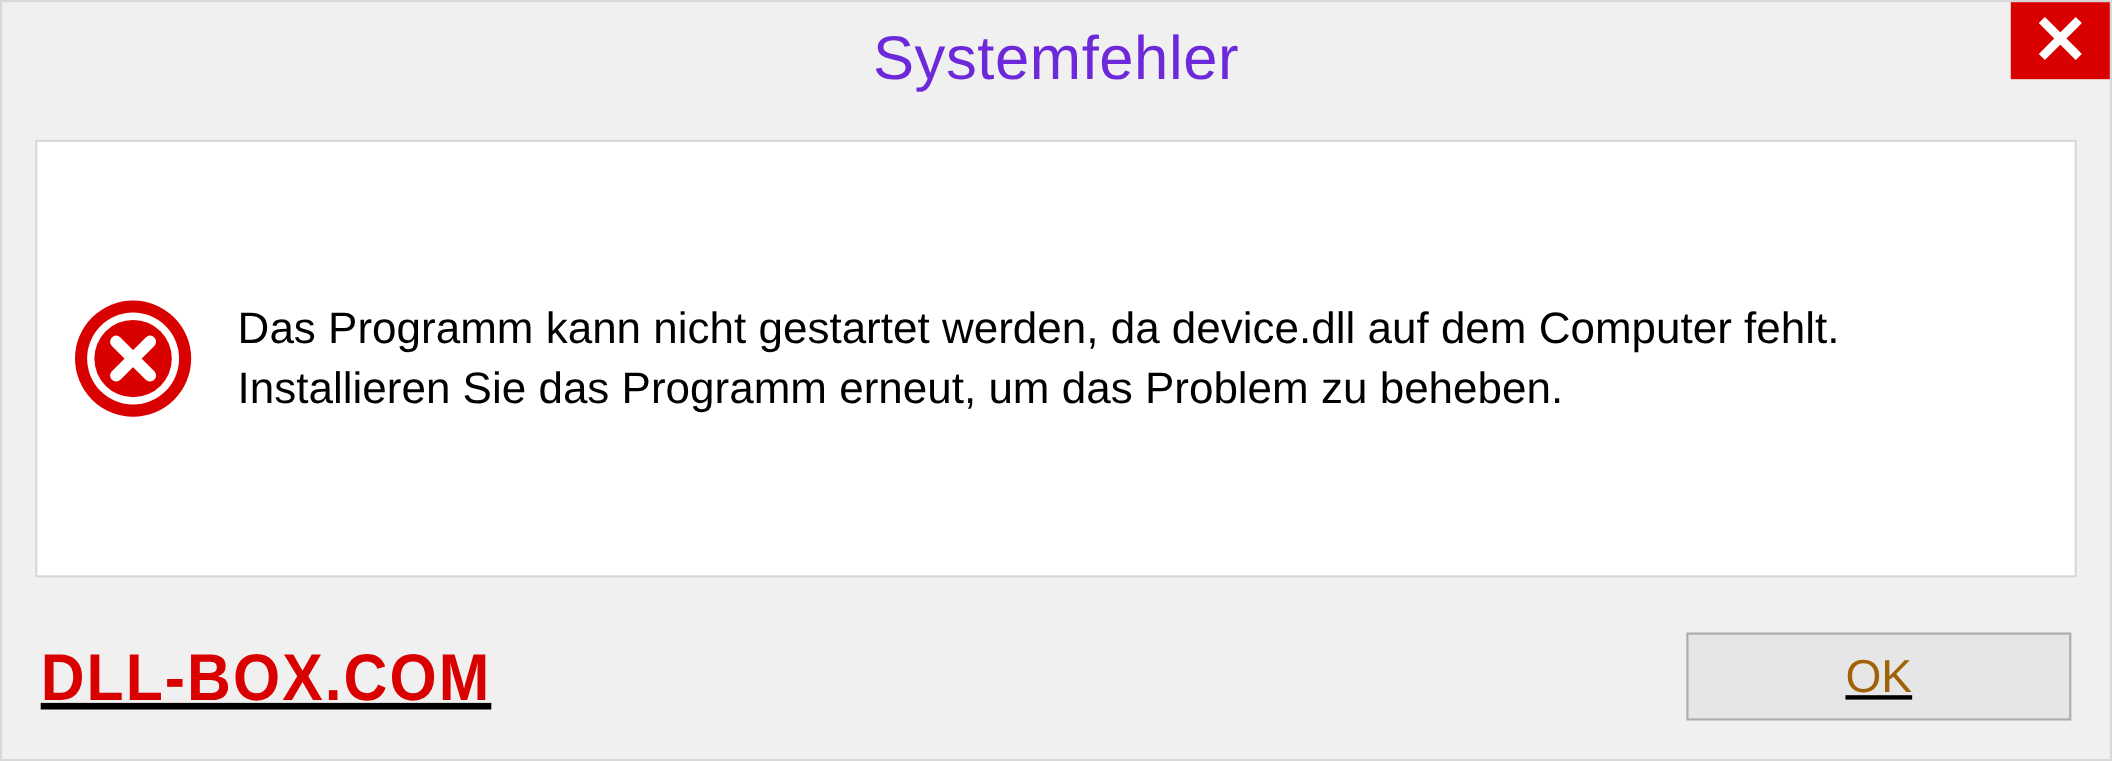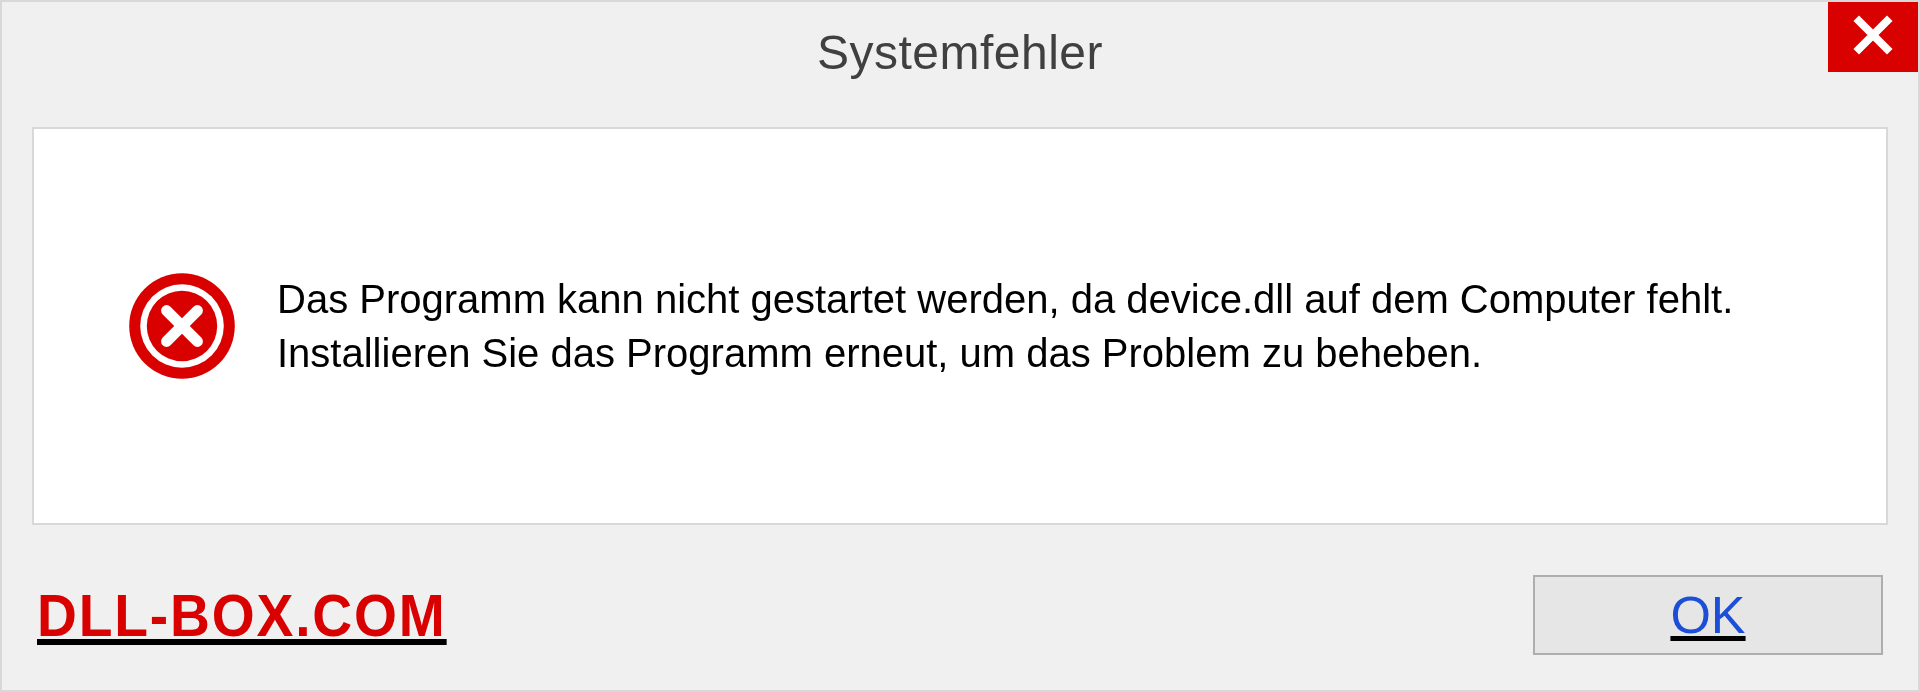--- a/index.html
+++ b/index.html
@@ -24,23 +24,23 @@
       flex-direction: column;
     }
     .titlebar {
       height: 100px;
       display: flex;
       align-items: center;
       justify-content: center;
       position: relative;
     }
     .dialog-title {
-      font-size: 48px;
+      font-size: 56px;
       font-weight: 400;
-      color: #404040;
+      color: #6d28d9;
       letter-spacing: 0.5px;
     }
     .close-button {
       position: absolute;
       top: 0;
       right: 0;
       width: 90px;
       height: 70px;
       background: #d90000;
       display: flex;
@@ -52,21 +52,21 @@
       width: 42px;
       height: 42px;
     }
     .body-area {
       margin: 25px 30px 30px 30px;
       background: #ffffff;
       border: 2px solid #d8d8d8;
       flex: 1;
       display: flex;
       align-items: center;
-      padding: 40px 93px;
+      padding: 40px 32px;
     }
     .error-icon {
       width: 110px;
       height: 110px;
       flex-shrink: 0;
       margin-right: 40px;
     }
     .error-icon svg {
       width: 100%;
       height: 100%;
@@ -92,22 +92,22 @@
       font-stretch: condensed;
       font-family: "Arial Black", Arial, sans-serif;
       transform: scaleX(0.92);
       transform-origin: left center;
     }
     .ok-button {
       width: 350px;
       height: 80px;
       background: #e6e6e6;
       border: 2px solid #aeaeae;
-      font-size: 52px;
-      color: #1d4ed8;
+      font-size: 42px;
+      color: #a16207;
       display: flex;
       align-items: center;
       justify-content: center;
       cursor: pointer;
     }
   </style>
 </head>
 <body>
 
 <div class="dialog">

